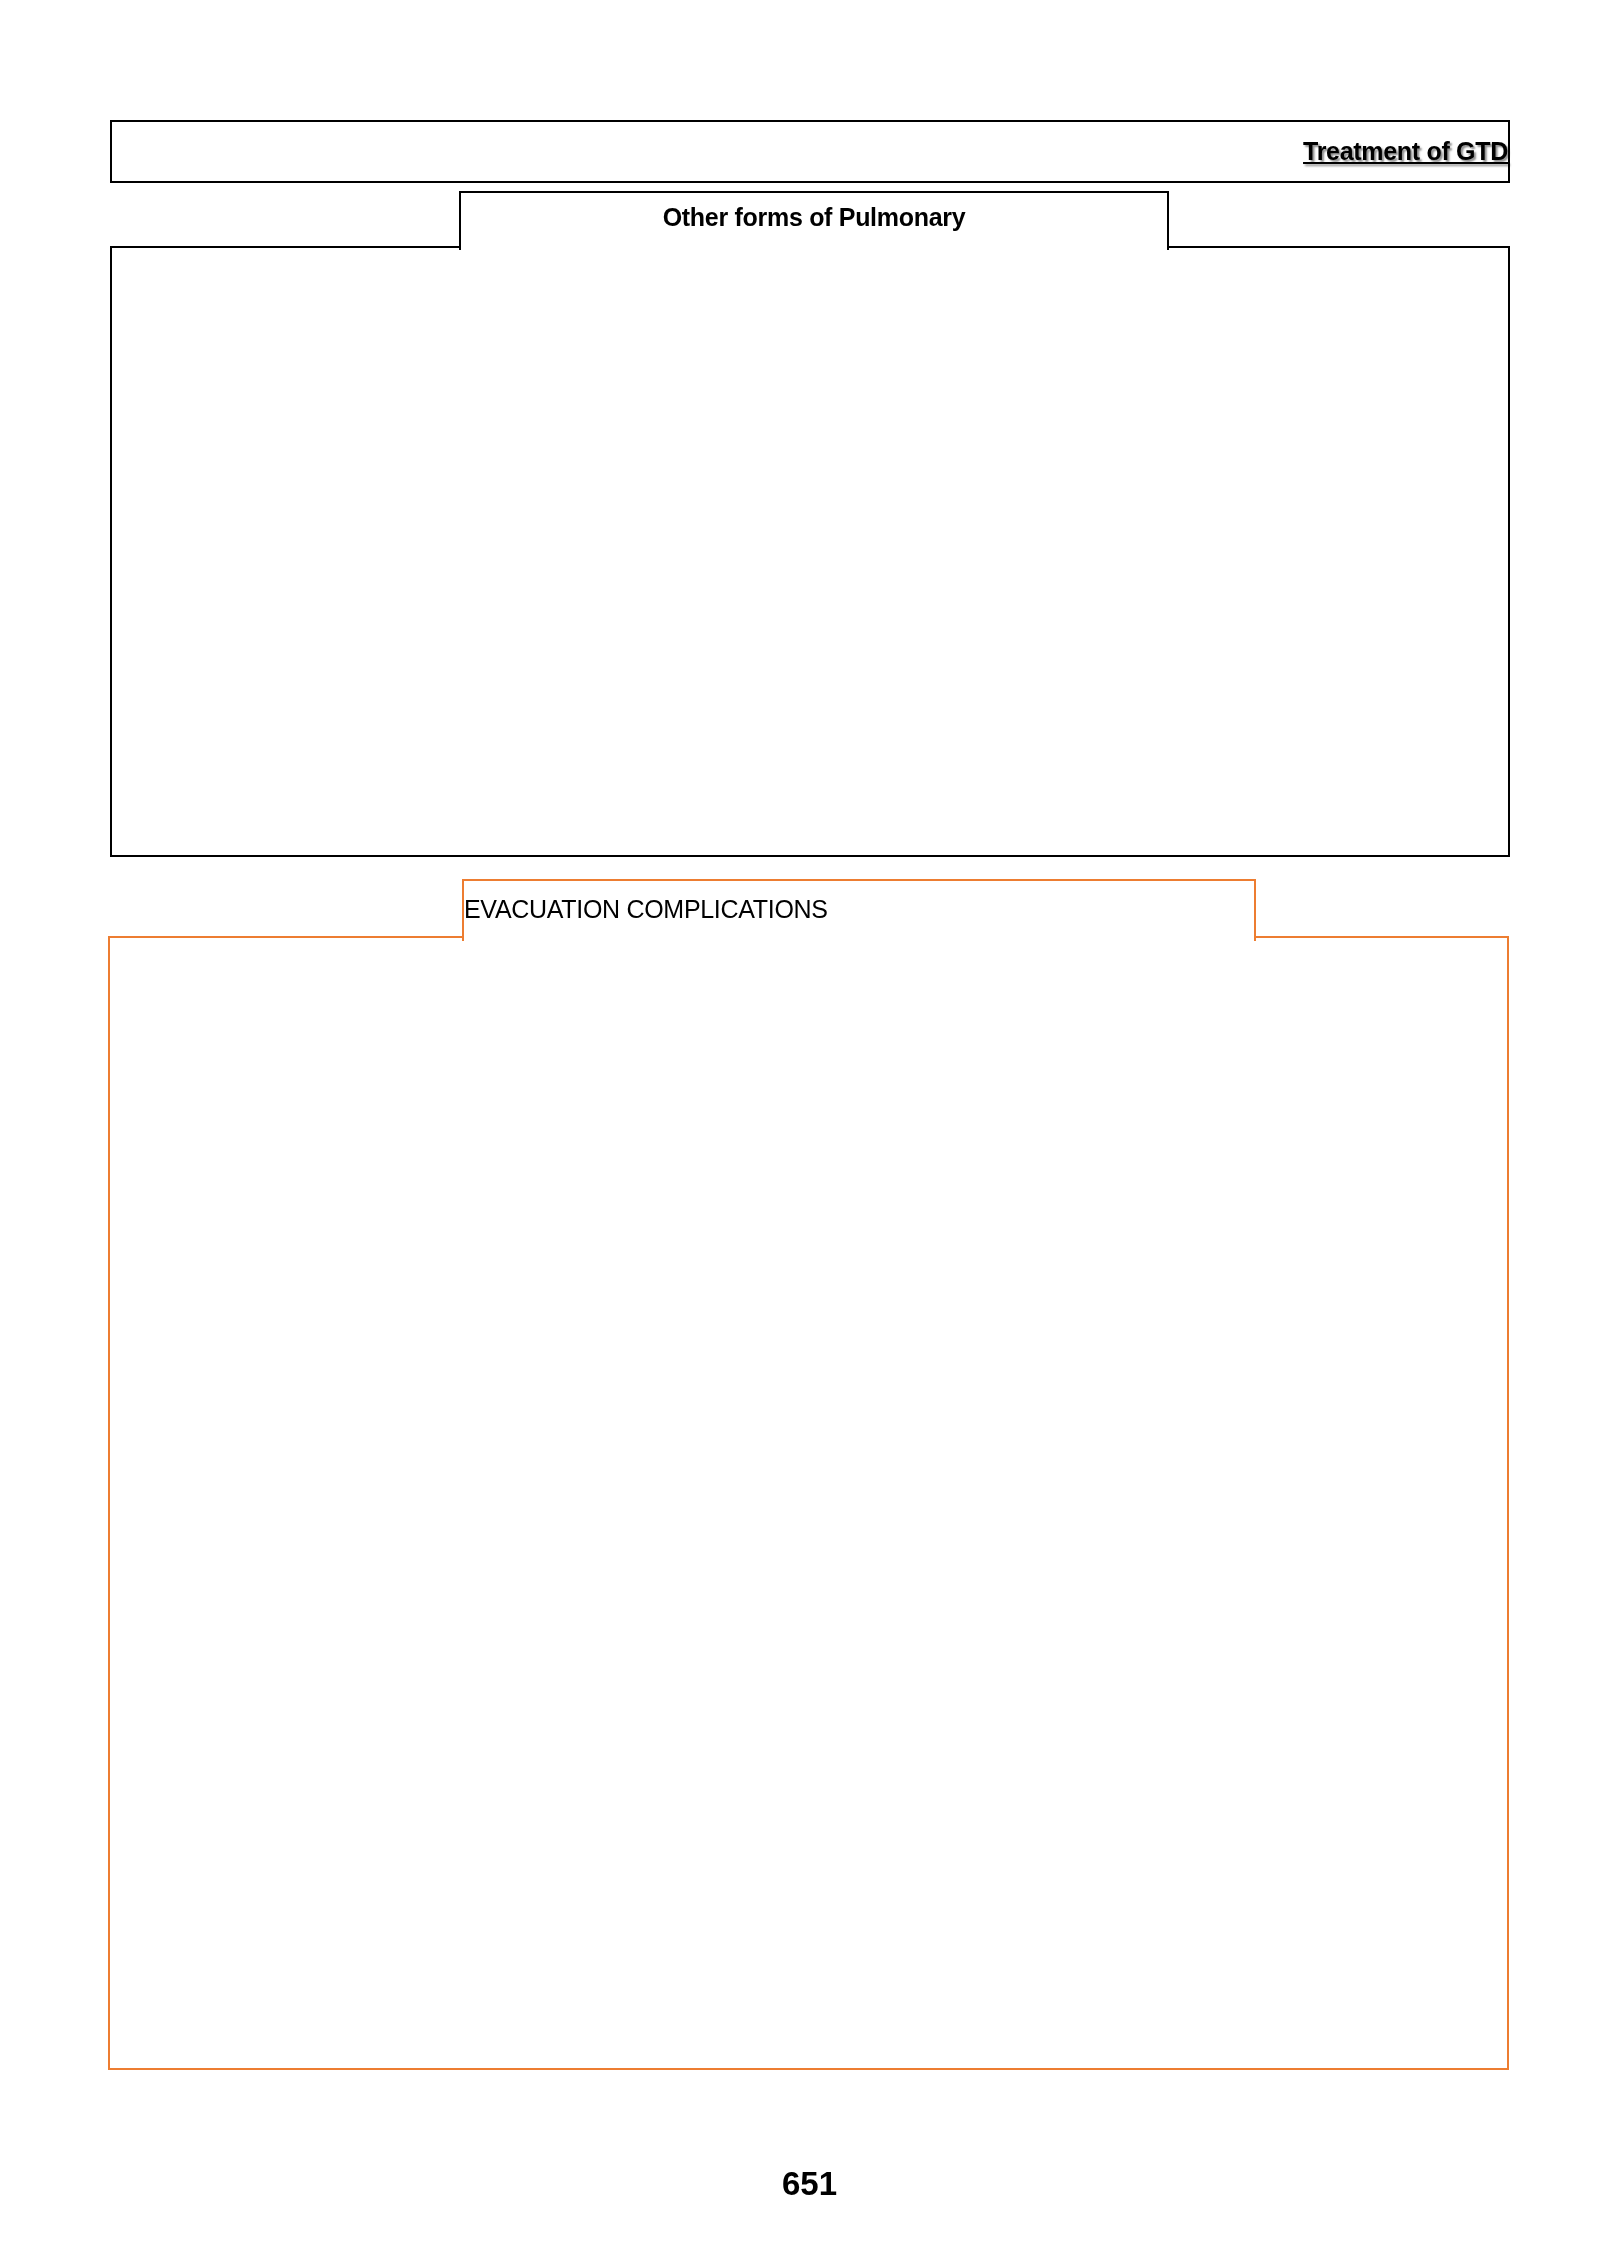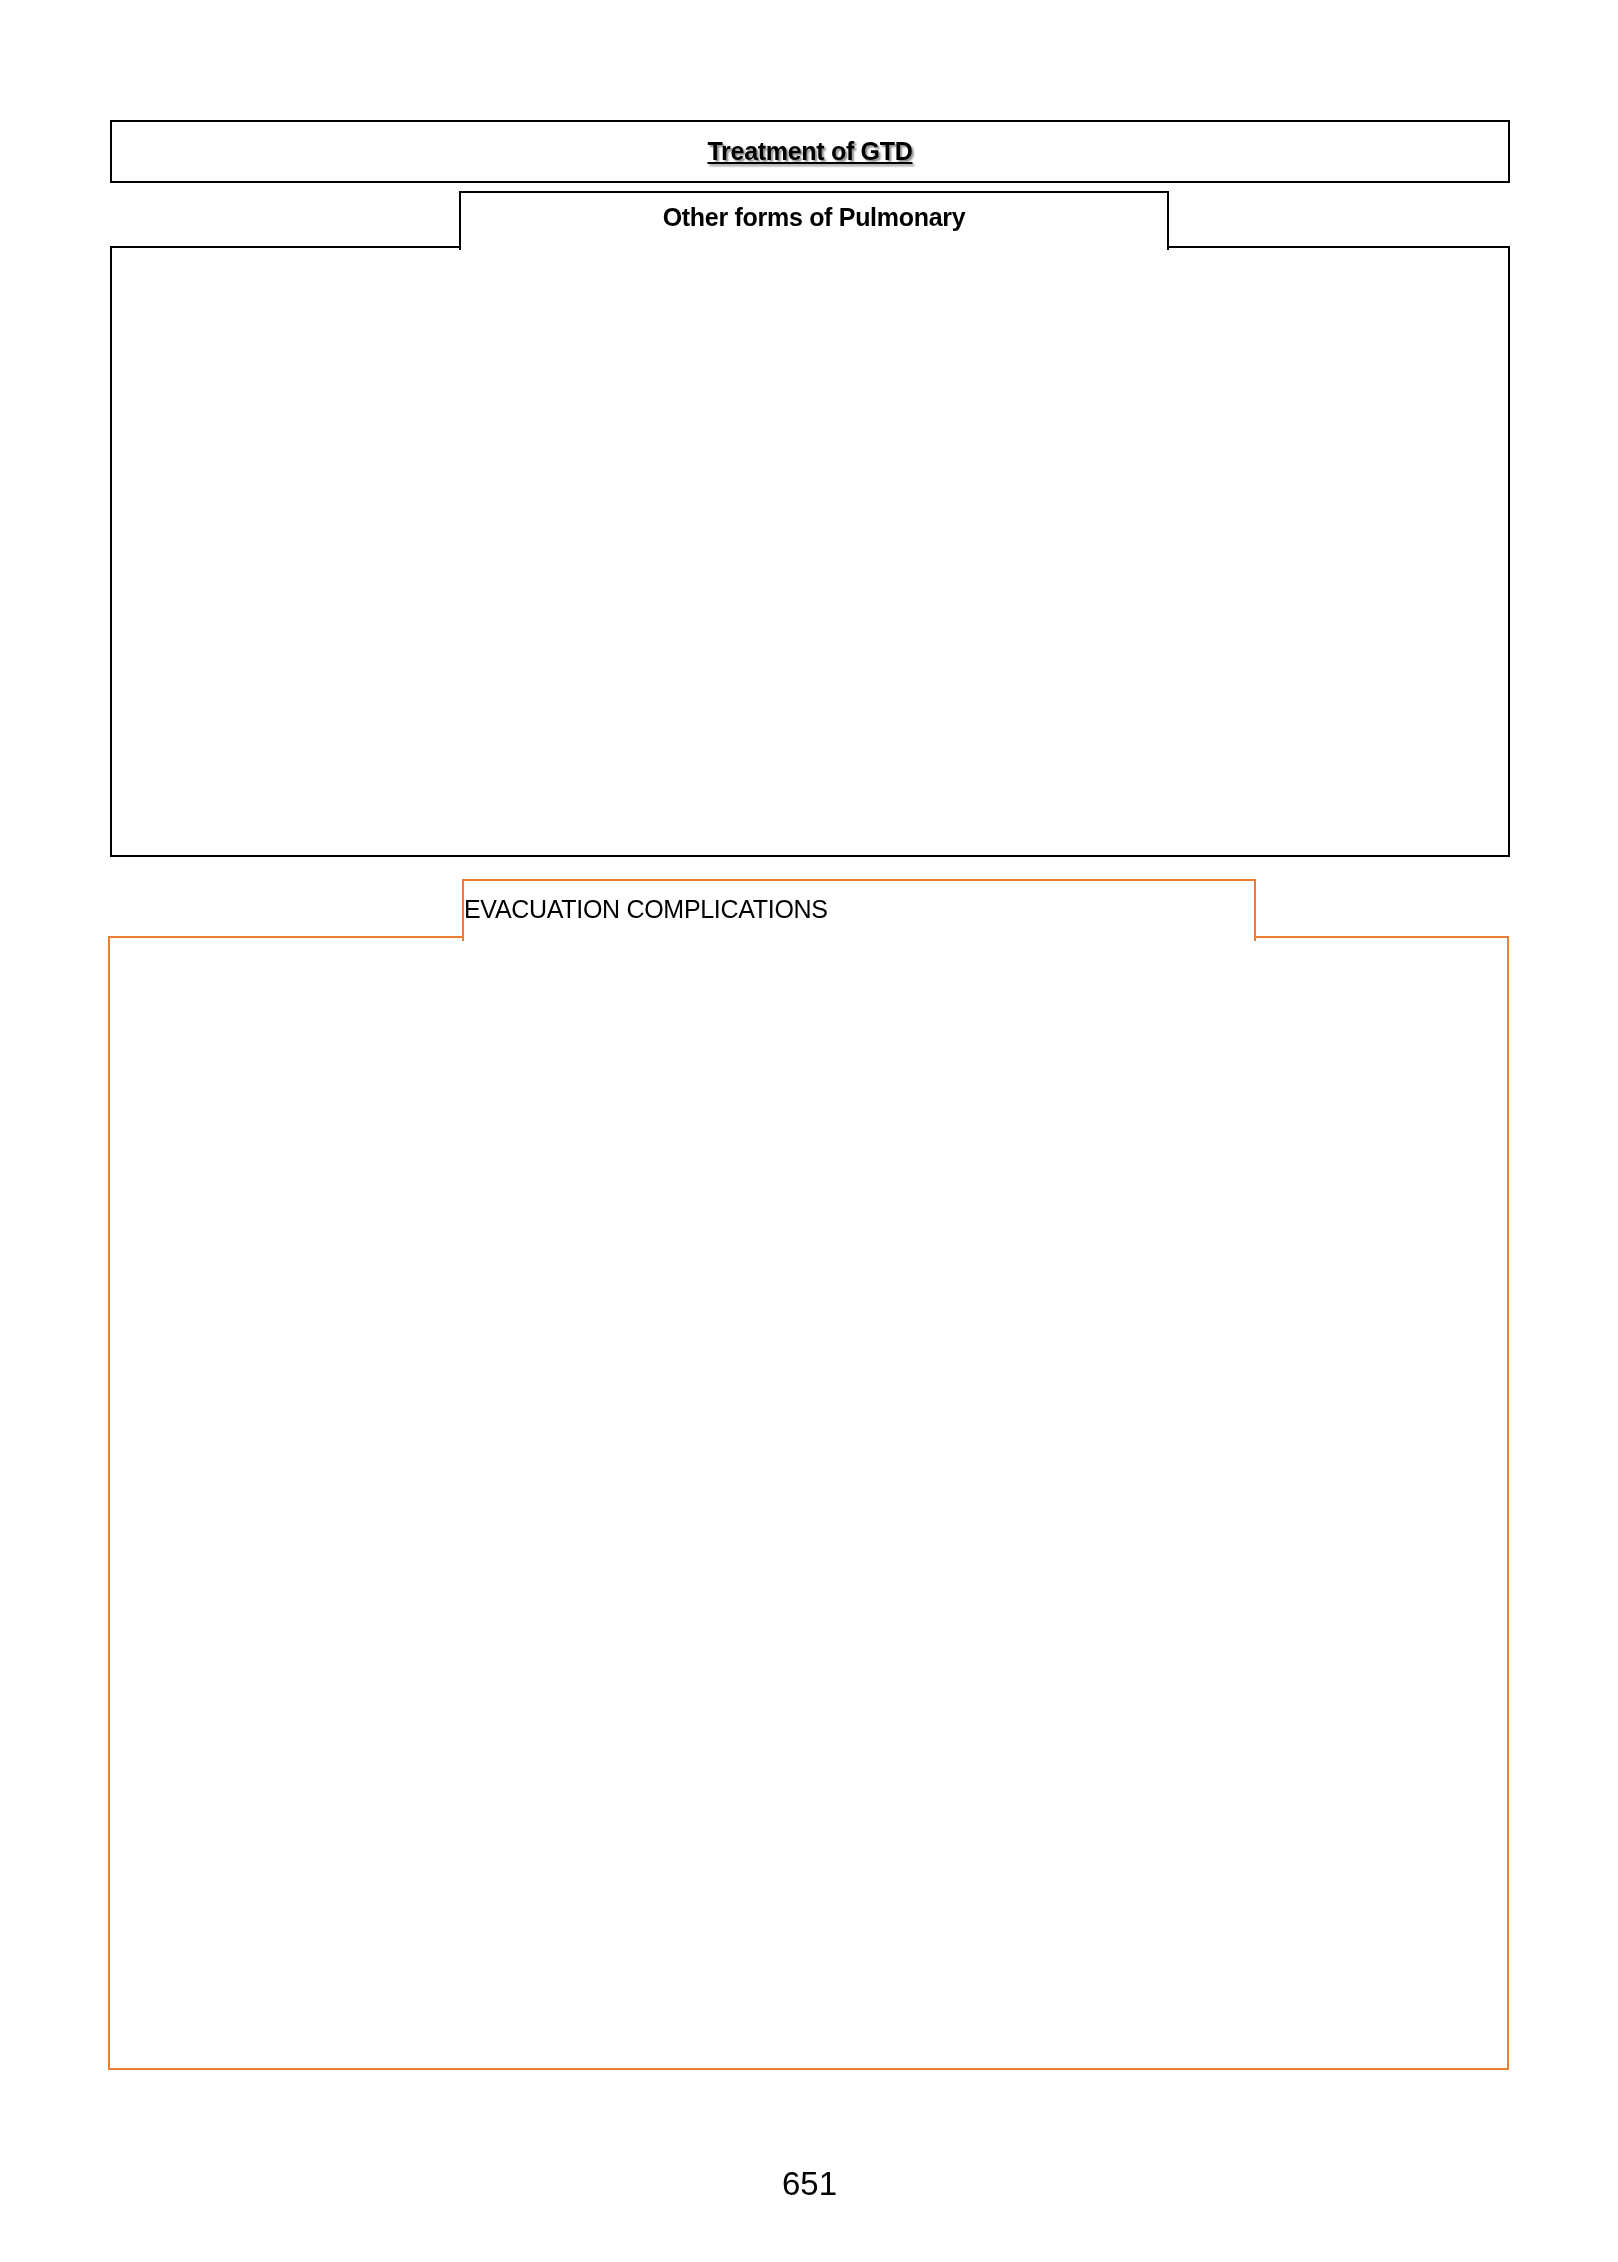--- a/index.html
+++ b/index.html
@@ -2,21 +2,21 @@
 <html><head>
 <meta charset="utf-8">
 <style>
   html, body { margin: 0; padding: 0; background: #ffffff; }
   body { width: 1619px; height: 2263px; position: relative; overflow: hidden;
          font-family: "Liberation Sans", sans-serif; color: #000; }
   .box { position: absolute; box-sizing: border-box; background: #fff; }
   .black { border: 2.9px solid #000; }
   .orange { border: 2.9px solid #ED7D31; }
   #title-box { left: 110px; top: 120px; width: 1400px; height: 63px; }
-  #title-text { position: absolute; left: 0; right: 0; top: 14.6px; text-align: center;
+  #title-text { position: absolute; left: 0; right: 0; top: 14.6px; text-align: right;
                 font-weight: bold; font-size: 25px; text-decoration: underline;
                 text-shadow: 2px 2px 2px rgba(0,0,0,0.45); letter-spacing: -0.3px; }
   #sub-box { left: 459px; top: 191px; width: 710px; height: 59px; border-bottom: none; z-index: 2; }
   #sub-text { position: absolute; left: 0; right: 0; top: 9.8px; text-align: center;
               font-weight: bold; font-size: 25px; letter-spacing: -0.3px; }
   #main-box { left: 110px; top: 246px; width: 1400px; height: 611px; z-index: 1; }
   #orange-head { left: 462px; top: 879px; width: 794px; height: 62px; border-bottom: none; z-index: 2; }
   #orange-head-text { position: absolute; left: 0; right: 0; top: 13.7px; text-align: left;
                       font-size: 25px; letter-spacing: -0.3px; }
   #orange-main { left: 108px; top: 936px; width: 1401px; height: 1134px; z-index: 1; }
@@ -24,21 +24,21 @@
   .line { position: absolute; white-space: nowrap; font-size: 25px; line-height: 29px;
           letter-spacing: -0.4px; word-spacing: -0.5px; }
   .bullet { position: absolute; font-size: 21.5px; line-height: 29px; }
   .num { position: absolute; font-size: 25px; line-height: 29px; }
   .b { font-weight: bold; }
   .i { font-style: italic; }
   .u { text-decoration: underline; text-decoration-thickness: 2px; text-underline-offset: 2.9px; }
   .shadow { text-shadow: 2px 2px 2px rgba(0,0,0,0.35); }
   .red { color: #E8141B; }
   #page-number { position: absolute; left: 0; width: 1619px; top: 2165px; text-align: center;
-                 font-weight: normal; font-size: 33px; }
+                 font-weight: bold; font-size: 33px; }
 </style>
 </head>
 <body>
 
 <div class="box black" id="title-box">
   <div id="title-text">Treatment of GTD</div>
 </div>
 
 <div class="box black" id="sub-box">
   <div id="sub-text">Other forms of Pulmonary</div>

